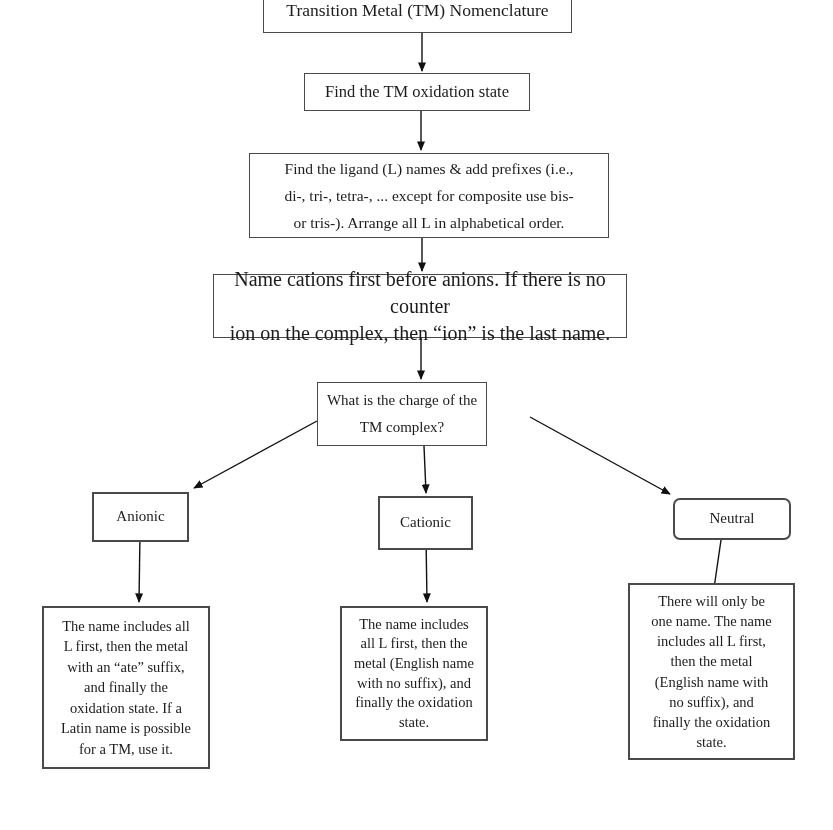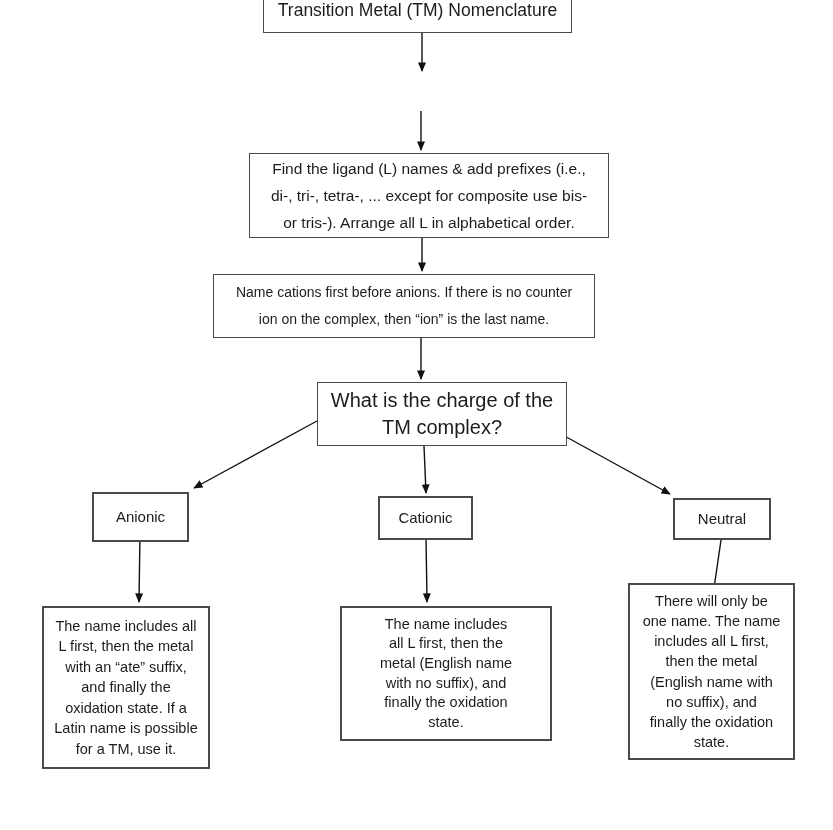--- a/index.html
+++ b/index.html
@@ -6,21 +6,21 @@
     margin: 0;
     padding: 0;
     background: #ffffff;
   }
   #canvas {
     position: relative;
     width: 833px;
     height: 830px;
     background: var(--bg, #ffffff);
     overflow: hidden;
-    font-family: Liberation Sans, sans-serif;
+    font-family: Liberation Serif, serif;
     color: var(--text, #1c1c1c);
   }
   .node {
     position: absolute;
     box-sizing: border-box;
     background: #ffffff;
     border: 1.6px solid var(--border, #4a4a4a);
     display: flex;
     align-items: center;
     justify-content: center;
@@ -32,27 +32,27 @@
   .node.thick { border-width: 2px; }
   #connectors {
     position: absolute;
     left: 0; top: 0;
     width: 833px; height: 830px;
     pointer-events: none;
   }
   .n-root     { left: 263px; top: -11px; width: 309px; height: 44px; font-size: 17.5px; }
   .n-oxid     { left: 304px; top:  73px; width: 226px; height: 38px; font-size: 16.5px; }
   .n-ligand   { left: 240px; top: 153px; width: 360px; height: 85px; font-size: 15.5px; line-height: 27px; margin-left: 9px; }
-  .n-cations  { left: 213px; top: 274px; width: 382px; height: 64px; font-size: 14px; line-height: 27px; }
-  .n-charge   { left: 317px; top: 382px; width: 250px; height: 64px; font-size: 20px; line-height: 27px; }
+  .n-cations  { left: 213px; top: 274px; width: 414px; height: 64px; font-size: 20px; line-height: 27px; }
+  .n-charge   { left: 317px; top: 382px; width: 170px; height: 64px; font-size: 15px; line-height: 27px; }
   .n-anionic  { left:  92px; top: 492px; width:  97px; height: 50px; font-size: 15px; }
-  .n-cationic { left: 378px; top: 496px; width:  95px; height: 44px; font-size: 15px; }
-  .n-neutral  { left: 673px; top: 498px; width:  98px; height: 42px; font-size: 15px; }
+  .n-cationic { left: 378px; top: 496px; width:  95px; height: 54px; font-size: 15px; }
+  .n-neutral  { left: 673px; top: 498px; width:  118px; height: 42px; font-size: 15px; border-radius: 7px; }
   .n-anionic-rule  { left:  42px; top: 606px; width: 168px; height: 163px; font-size: 14.5px; line-height: 20.4px; }
-  .n-cationic-rule { left: 340px; top: 606px; width: 212px; height: 135px; font-size: 14.5px; line-height: 19.6px; }
+  .n-cationic-rule { left: 340px; top: 606px; width: 148px; height: 135px; font-size: 14.5px; line-height: 19.6px; }
   .n-neutral-rule  { left: 628px; top: 583px; width: 167px; height: 177px; font-size: 14.5px; line-height: 20.1px; }
 </style>
 </head>
 <body>
 
 <div id="canvas">
 
   <svg id="connectors" viewBox="0 0 833 830" xmlns="http://www.w3.org/2000/svg">
     <defs>
       <marker id="ah" markerWidth="10" markerHeight="8" refX="8.6" refY="4" orient="auto" markerUnits="userSpaceOnUse">
@@ -70,20 +70,23 @@
       <line x1="140" y1="533" x2="139" y2="602" marker-end="url(#ah)"></line>
       <line x1="426" y1="537" x2="427" y2="602" marker-end="url(#ah)"></line>
       <line x1="721" y1="540" x2="712" y2="602" marker-end="url(#ah)"></line>
     </g>
   </svg>
 
   <div class="node n-root">
     <span>Transition Metal (TM) Nomenclature</span>
   </div>
 
+  <div class="node n-oxid">
+    <span>Find the TM oxidation state</span>
+  </div>
 
   <div class="node n-ligand">
     <span>Find the ligand (L) names &amp; add prefixes (i.e.,
 di-, tri-, tetra-, ... except for composite use bis-
 or tris-). Arrange all L in alphabetical order.</span>
   </div>
 
   <div class="node n-cations">
     <span>Name cations first before anions. If there is no counter
 ion on the complex, then “ion” is the last name.</span>

